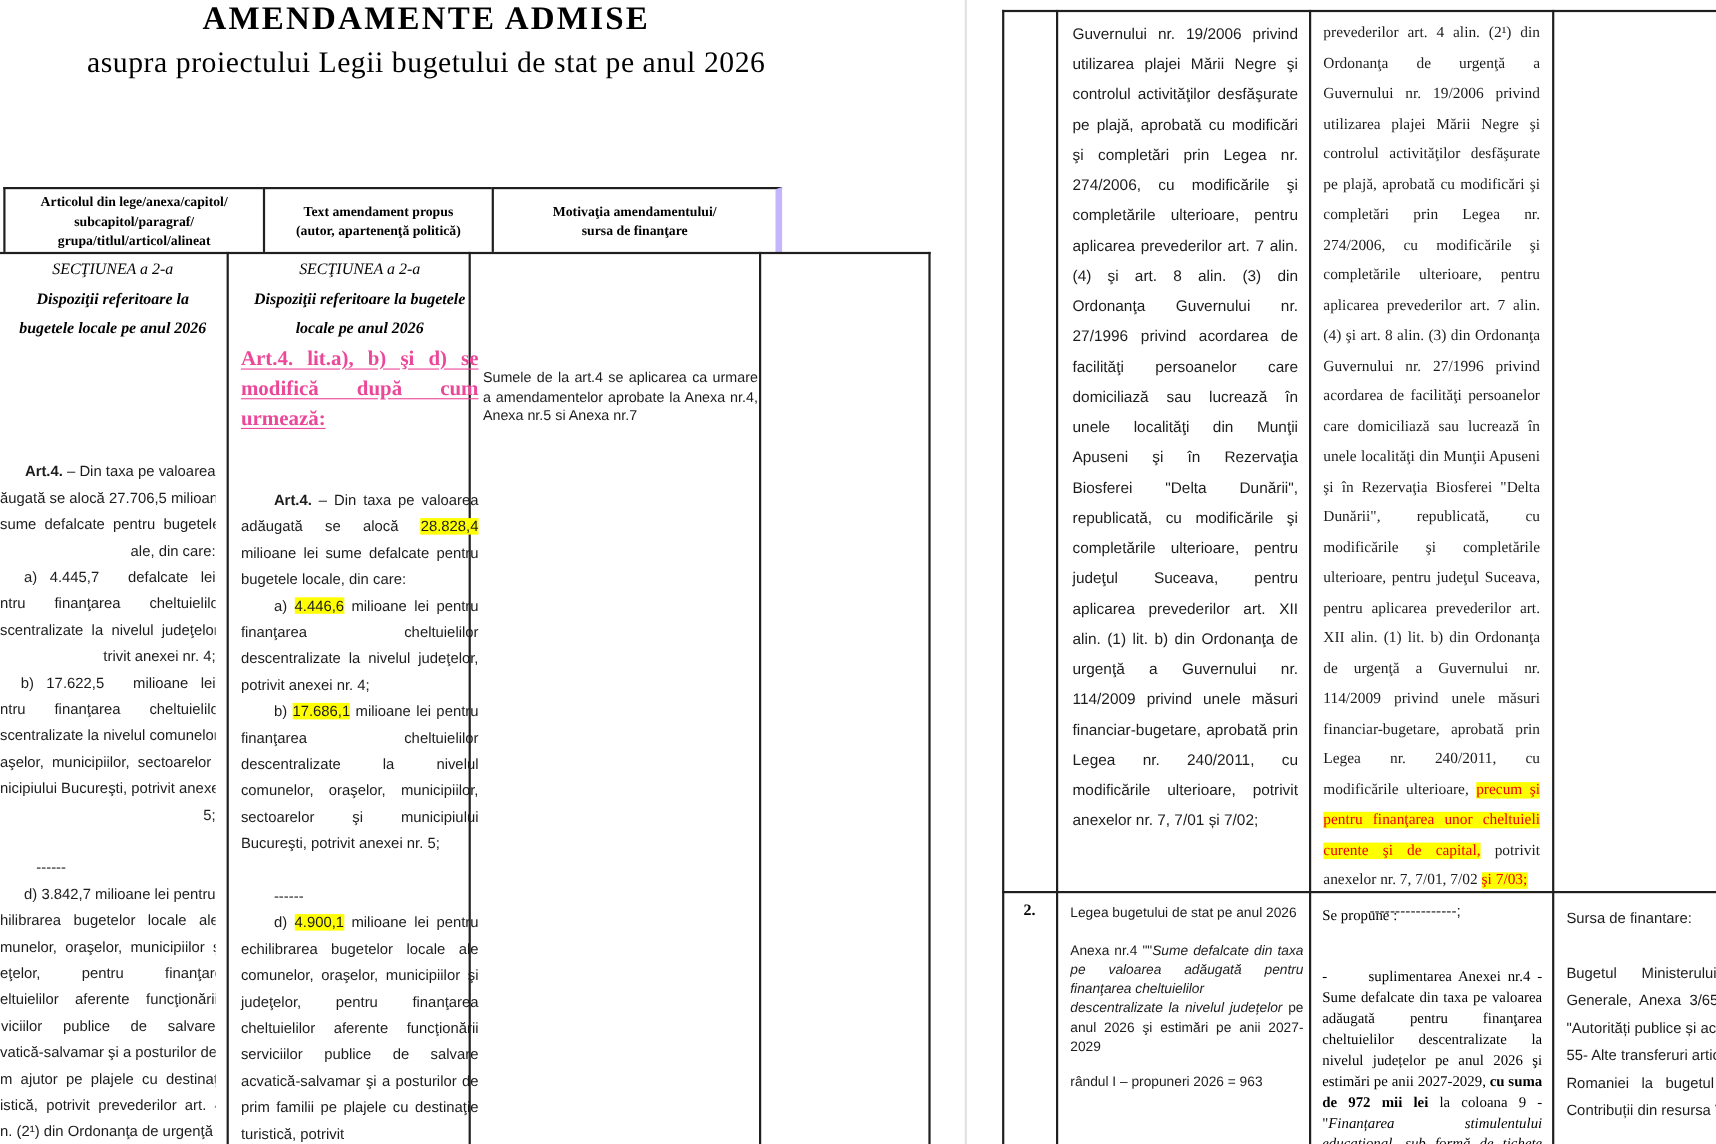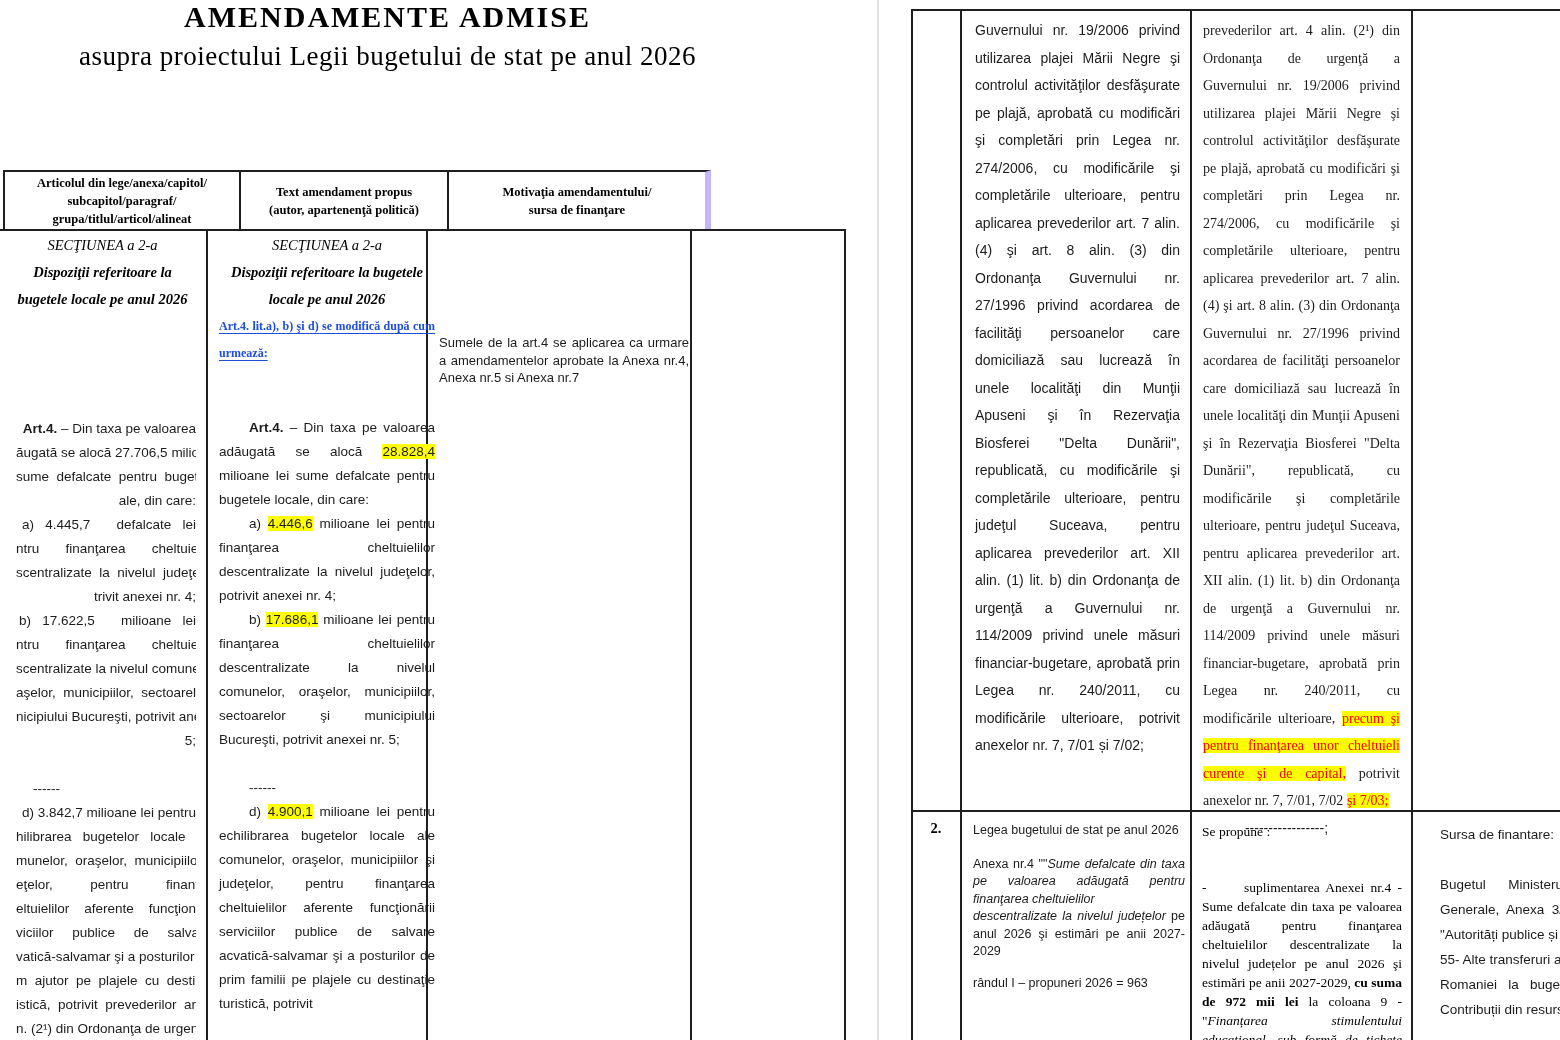--- a/index.html
+++ b/index.html
@@ -16,42 +16,42 @@
 
   
   #lp-header{left:3px;top:170px;width:688px;height:59px;display:flex;}
   #lp-header .hcell{flex:0 0 auto;display:flex;align-items:center;justify-content:center;text-align:center;
       font-family:"Liberation Serif",serif;font-weight:bold;font-size:12.5px;line-height:18px;
       white-space:pre-line;color:#000;box-sizing:border-box;border-top:2px solid #1f1f1f;border-left:2px solid #1f1f1f;}
   #lp-header .hcell:last-child{border-right:6px solid #c4b5fd;}
   .w1{width:236px;} .w2{width:208px;} .w3{width:264px;}
 
   
-  .tl{white-space:pre;padding-left:16px;}
+  .tl{white-space:pre;}
   .al-r{text-align:right;}
   .al-l{text-align:right;}
   .al-d{text-align:left;padding-left:33px;}
   .b{font-weight:bold;}
   .i{font-style:italic;}
   .bi{font-weight:bold;font-style:italic;}
   .hl{background:#ffff00;}
   .hlr{background:#ffff00;color:#f10000;}
 
   
   #col-articol{left:0;top:232px;width:196px;overflow:hidden;}
   #col-articol .serifhead{font-family:"Liberation Serif",serif;font-size:14.5px;line-height:27px;
       text-align:center;white-space:pre-line;color:#000;width:205px;}
   #col-articol .spacer{height:104px;}
   #col-articol .lines{font-size:13.5px;line-height:24px;}
 
   #col-amendament{left:209px;top:232px;width:216px;padding:0 10px;box-sizing:content-box;overflow:hidden;}
   #col-amendament .serifhead{font-family:"Liberation Serif",serif;font-size:14.5px;line-height:27px;
       text-align:center;white-space:pre-line;color:#000;}
-  #col-amendament .uhead{font-family:"Liberation Serif",serif;font-size:12px;line-height:27px;
-      font-weight:bold;text-align:justify;color:#1d4ed8;text-decoration:underline;text-underline-offset:3px;}
+  #col-amendament .uhead{font-family:"Liberation Serif",serif;font-size:19px;line-height:27px;
+      font-weight:bold;text-align:justify;color:#ec4899;text-decoration:underline;text-underline-offset:3px;}
   #col-amendament .spacer{height:49px;}
   .sans-p{font-size:13.5px;line-height:24px;text-align:justify;text-indent:30px;margin:0;}
 
   #col-motivatie{left:429px;top:229px;width:250px;padding:105px 8px 0 10px;overflow:hidden;}
   #col-motivatie p{font-size:13px;line-height:17.5px;text-align:justify;margin:0;}
 
   
   #r1-colB{left:963px;top:11px;width:205px;padding:6px 11px 0 12px;overflow:hidden;}
   #r1-colB p{font-size:14px;line-height:27.5px;text-align:justify;margin:0;}
   #r1-colC{left:1193px;top:11px;width:197px;padding:6px 11px 0 10px;overflow:hidden;}

